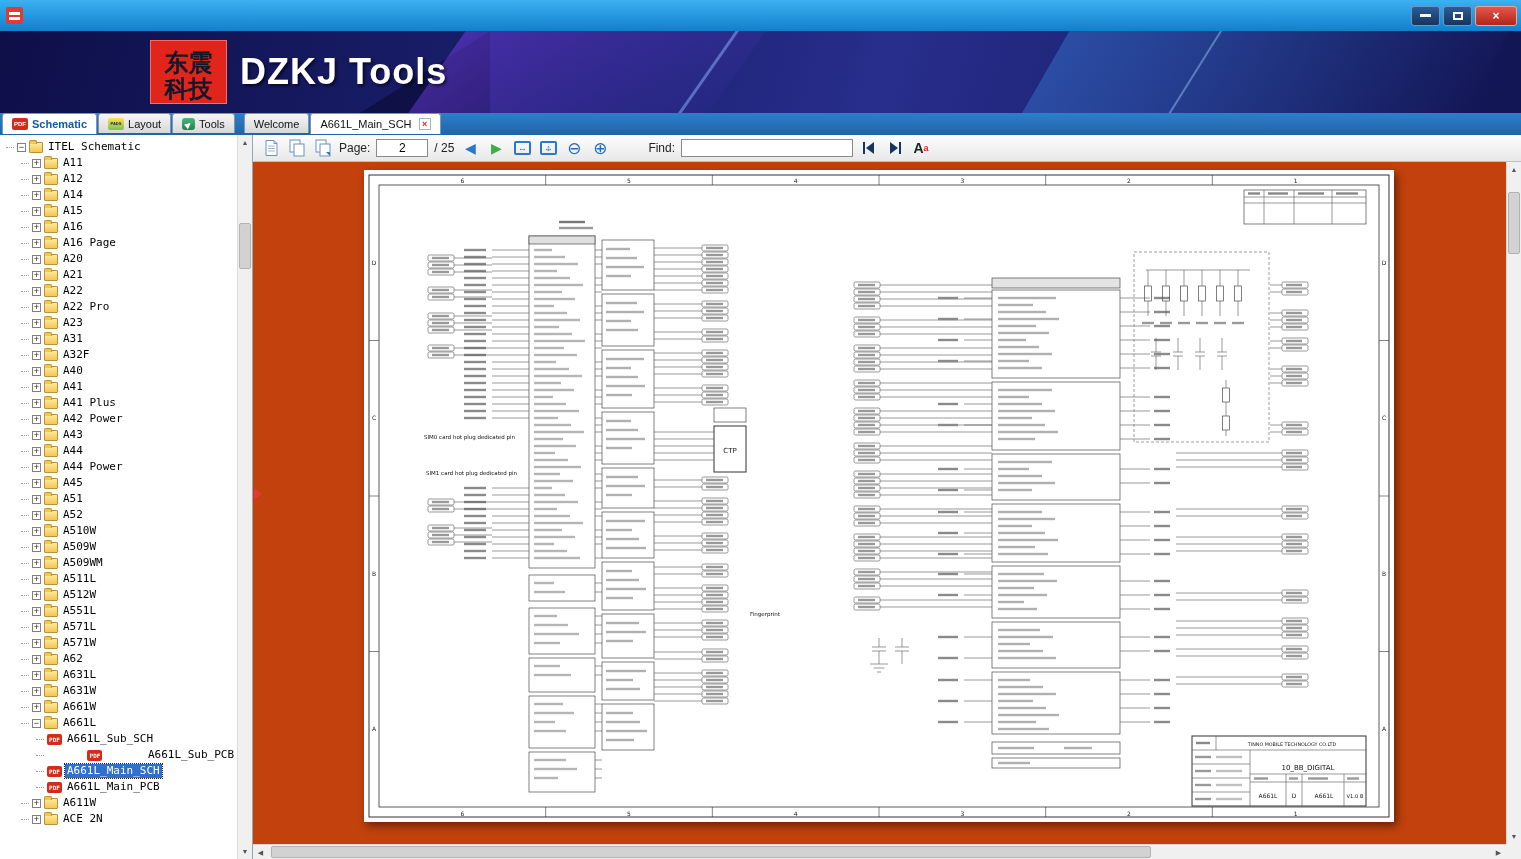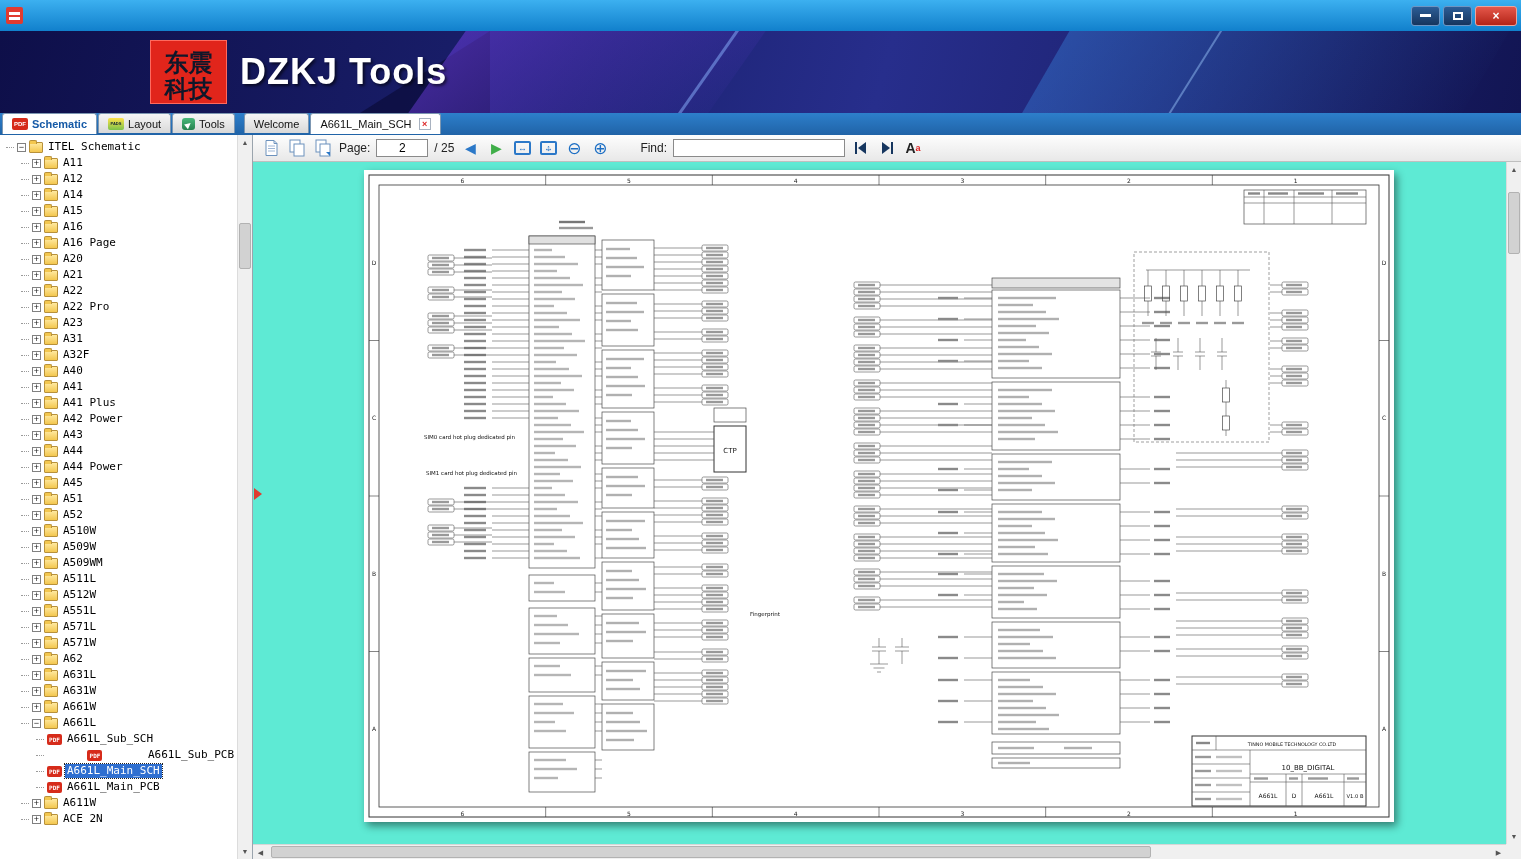--- a/index.html
+++ b/index.html
@@ -76,21 +76,21 @@
   .page-input{width:52px;height:18px;border:1px solid #8a8a8a;text-align:center;font-size:12px;font-family:"Liberation Sans",sans-serif}
   .find-input{width:172px;height:18px;border:1px solid #8a8a8a;font-size:12px;padding:0 3px;font-family:"Liberation Sans",sans-serif}
   .arrow-prev{color:#2b78c8;font-size:14px}
   .arrow-next{color:#3fae49;font-size:14px}
   .zoom{color:#1d6fc4;font-size:17px;line-height:1}
   .fitbox{width:17px;height:14px;border:2px solid #2b78c8;border-radius:2px;color:#2b78c8;font-size:9px;display:flex;align-items:center;justify-content:center;font-weight:bold;position:relative}
   .fitbox .ov{position:absolute;left:0;top:0;right:0;bottom:0;display:flex;align-items:center;justify-content:center}
   .fontbtn{font-weight:bold;font-size:14px;color:#222}
   .fontbtn sup{color:#d22;font-size:9px}
 
-  .content{flex:1;background:#5eead4;position:relative;min-height:0;overflow:hidden}
+  .content{flex:1;background:#c2410c;position:relative;min-height:0;overflow:hidden}
   .page{position:absolute;left:111px;top:8px;width:1030px;height:652px;background:#fff;box-shadow:3px 4px 8px rgba(0,0,0,.45)}
   .page svg{display:block;width:100%;height:100%;font-family:"DejaVu Sans",sans-serif}
   .page svg text.bound{fill:#111;paint-order:stroke;stroke:#fff;stroke-width:.8px}
   .collapse-arrow{position:absolute;left:1px;top:326px;width:0;height:0;border-top:6px solid transparent;border-bottom:6px solid transparent;border-left:8px solid #e03b30}
 
   
   .statusbar{flex:0 0 16px;background:linear-gradient(90deg,#0d3057,#0a2240 55%,#04090f);color:#fff;display:flex;align-items:center;justify-content:space-between;font-size:11px;padding:0 6px;font-family:"DejaVu Sans Mono","Liberation Mono",monospace}
 </style>
 </head>
 <body>
@@ -450,21 +450,21 @@
             <span class="fitbox">↔</span>
           </span>
         <span class="tbtn">
           <span class="fitbox">
               <span class="ov">↔</span>
               <span class="ov">↕</span>
             </span>
         </span>
         <span class="tbtn zoom">⊖</span>
         <span class="tbtn zoom">⊕</span>
-        <span style="margin-left:24px">Find:</span>
+        <span style="margin-left:32px">Find:</span>
         <input class="find-input" value="" style="">
         <span class="tbtn">
           <svg width="16" height="14" viewBox="0 0 16 14">
               <rect x="2" y="1" width="2" height="12" fill="#16365f"></rect>
               <polygon points="13,1 5,7 13,13" fill="#16365f"></polygon>
             </svg>
         </span>
         <span class="tbtn">
           <svg width="16" height="14" viewBox="0 0 16 14">
               <polygon points="3,1 11,7 3,13" fill="#16365f"></polygon>

